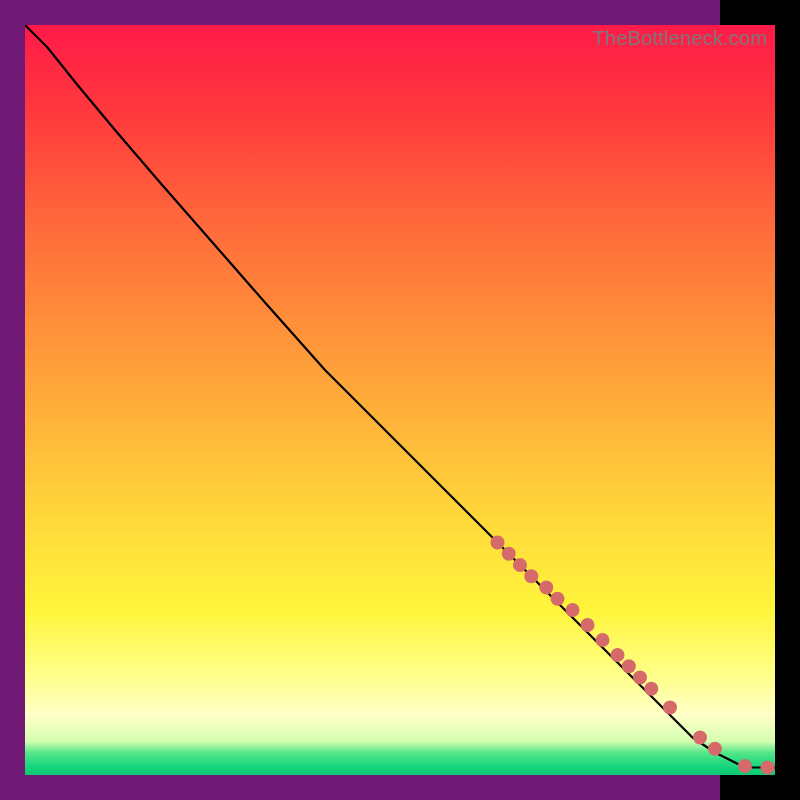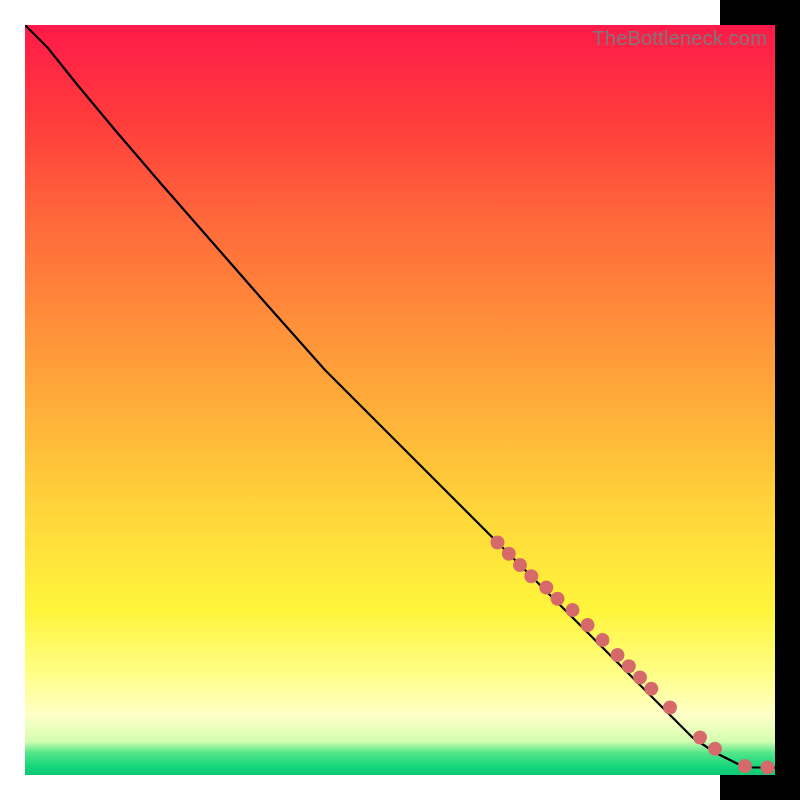--- a/index.html
+++ b/index.html
@@ -8,21 +8,21 @@
     width: 800px;
     height: 800px;
     overflow: hidden;
     background: #000;
     font-family: Arial, Helvetica, sans-serif;
   }
   .frame {
     position: relative;
     width: 720px;
     height: 800px;
-    background: #ffffff;
+    background: #701a75;
   }
   .plot {
     position: absolute;
     left: 25px;
     top: 25px;
     width: 750px;
     height: 750px;
     
     background: linear-gradient(
       to bottom,

